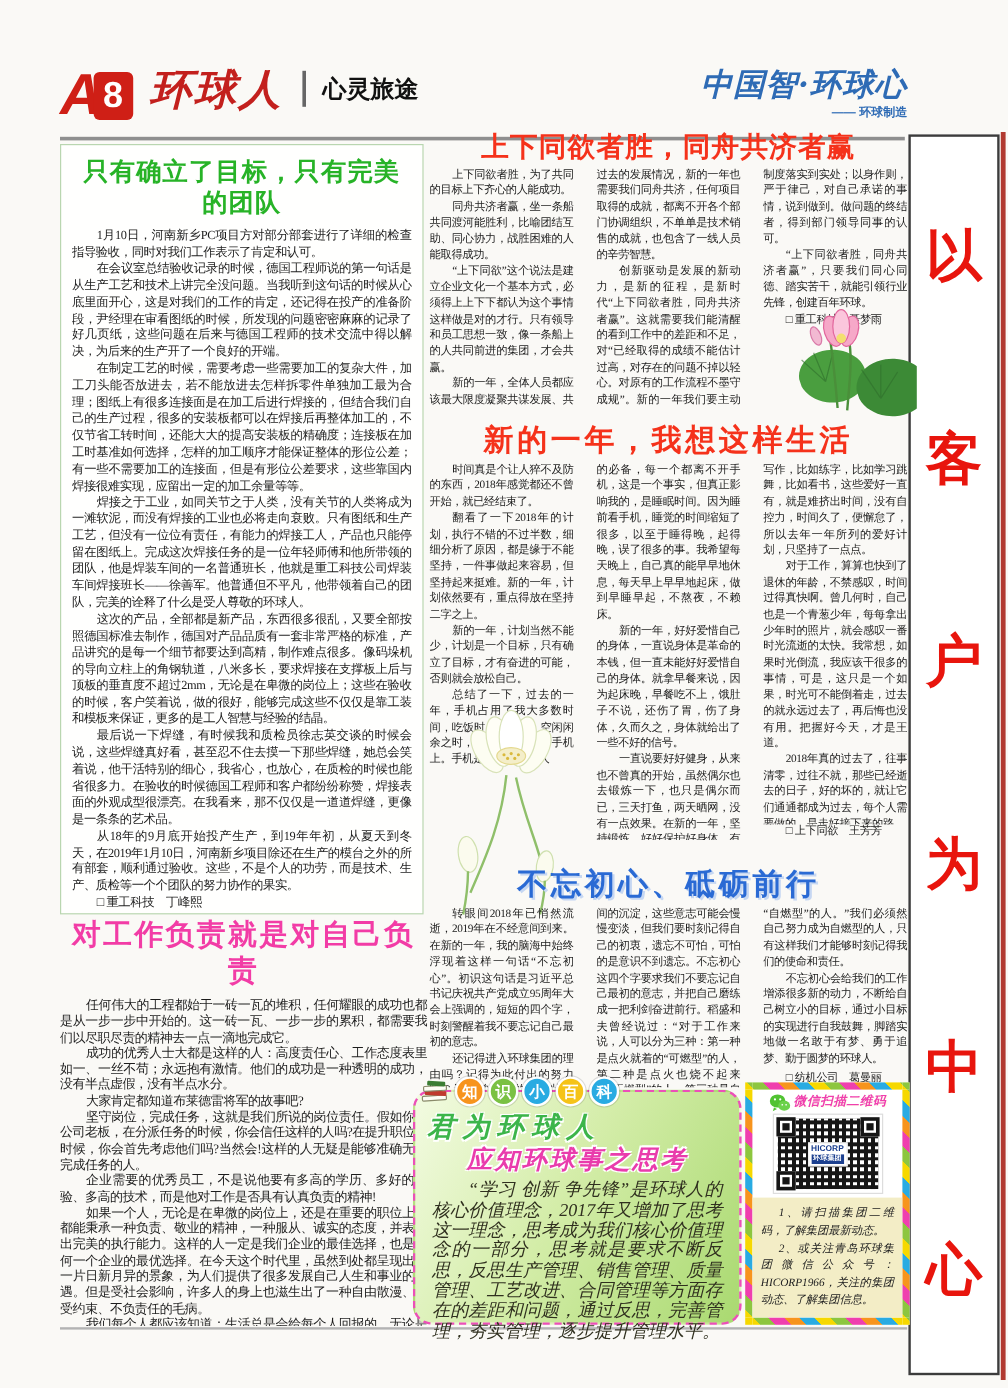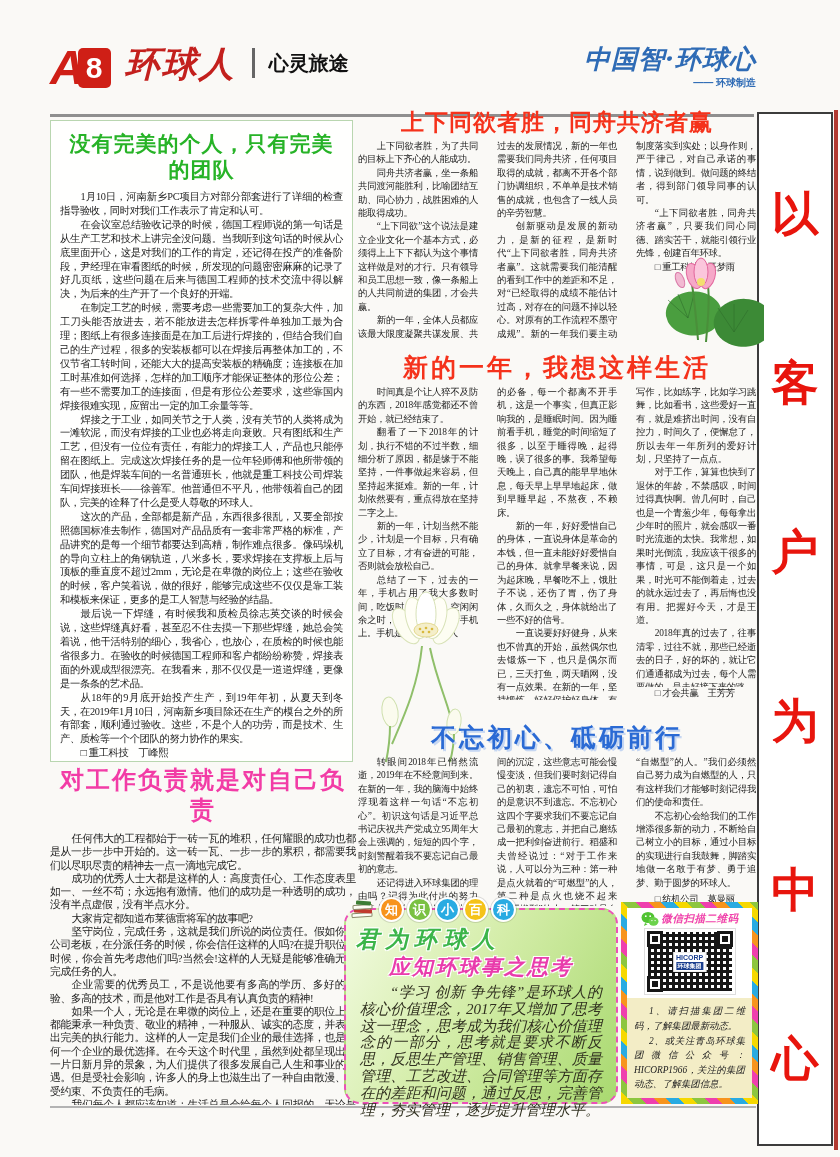--- a/index.html
+++ b/index.html
@@ -1,20 +1,20 @@
 <!DOCTYPE html>
 <html><head>
 <meta charset="utf-8">
 <style>
   html,body{margin:0;padding:0}
   body{width:840px;height:1157px;position:relative;background:#faf9f6;
        font-family:"Liberation Serif","DejaVu Serif",serif;color:#1c1c1c;overflow:hidden}
   .abs{position:absolute}
   
-  #hdr{left:50px;top:44px;width:706px;height:58px}
+  #hdr{left:50px;top:56px;width:706px;height:58px}
   .a8a{font:italic 900 48px/48px "Liberation Sans",sans-serif;color:#cf1f16}
   .a8b{display:inline-block;background:#cf1f16;color:#fff;width:33px;height:40px;border-radius:5px;
        font:900 30px/40px "Liberation Sans",sans-serif;text-align:center;margin-left:-7px;vertical-align:6px}
   .brand{font:italic 900 35px/40px "DejaVu Serif",serif;color:#c3201d;letter-spacing:2px;margin-left:10px;vertical-align:8px}
   .hdiv{display:inline-block;width:3px;height:30px;background:#666;margin:0 10px 0 12px;vertical-align:6px}
   .sect{font:900 20px/20px "Liberation Sans",sans-serif;color:#111;vertical-align:14px}
   .slog{position:absolute;right:0;top:0;text-align:right}
   .slog .s1{font:italic 900 26px/30px "DejaVu Serif",serif;color:#2e6bb5;letter-spacing:1px}
   .slog .s2{font:700 10px/14px "Liberation Sans",sans-serif;color:#2e6bb5;margin-top:2px}
   #hrule{left:50px;top:114px;width:704px;height:3px;background:#8f8f8f}
@@ -112,21 +112,21 @@
 <div id="side" class="abs">
   <span class="schar">以</span>
   <span class="schar">客</span>
   <span class="schar">户</span>
   <span class="schar">为</span>
   <span class="schar">中</span>
   <span class="schar">心</span>
 </div>
 
 <div id="art-team" class="abs art">
-  <h2 class="ttl">没有完美的个人，只有完美的团队</h2>
+  <h2 class="ttl">只有确立了目标，只有完美的团队</h2>
   <p>1月10日，河南新乡PC项目方对部分部套进行了详细的检查指导验收，同时对我们工作表示了肯定和认可。</p>
   <p>在会议室总结验收记录的时候，德国工程师说的第一句话是从生产工艺和技术上讲完全没问题。当我听到这句话的时候从心底里面开心，这是对我们的工作的肯定，还记得在投产的准备阶段，尹经理在审看图纸的时候，所发现的问题密密麻麻的记录了好几页纸，这些问题在后来与德国工程师的技术交流中得以解决，为后来的生产开了一个良好的开端。</p>
   <p>在制定工艺的时候，需要考虑一些需要加工的复杂大件，加工刀头能否放进去，若不能放进去怎样拆零件单独加工最为合理；图纸上有很多连接面是在加工后进行焊接的，但结合我们自己的生产过程，很多的安装板都可以在焊接后再整体加工的，不仅节省工转时间，还能大大的提高安装板的精确度；连接板在加工时基准如何选择，怎样的加工顺序才能保证整体的形位公差；有一些不需要加工的连接面，但是有形位公差要求，这些靠国内焊接很难实现，应留出一定的加工余量等等。</p>
   <p>焊接之于工业，如同关节之于人类，没有关节的人类将成为一滩软泥，而没有焊接的工业也必将走向衰败。只有图纸和生产工艺，但没有一位位有责任，有能力的焊接工人，产品也只能停留在图纸上。完成这次焊接任务的是一位年轻师傅和他所带领的团队，他是焊装车间的一名普通班长，他就是重工科技公司焊装车间焊接班长——徐善军。他普通但不平凡，他带领着自己的团队，完美的诠释了什么是受人尊敬的环球人。</p>
   <p>这次的产品，全部都是新产品，东西很多很乱，又要全部按照德国标准去制作，德国对产品品质有一套非常严格的标准，产品讲究的是每一个细节都要达到高精，制作难点很多。像码垛机的导向立柱上的角钢轨道，八米多长，要求焊接在支撑板上后与顶板的垂直度不超过2mm，无论是在卑微的岗位上；这些在验收的时候，客户笑着说，做的很好，能够完成这些不仅仅是靠工装和模板来保证，更多的是工人智慧与经验的结晶。</p>
   <p>最后说一下焊缝，有时候我和质检员徐志英交谈的时候会说，这些焊缝真好看，甚至忍不住去摸一下那些焊缝，她总会笑着说，他干活特别的细心，我省心，也放心，在质检的时候也能省很多力。在验收的时候德国工程师和客户都纷纷称赞，焊接表面的外观成型很漂亮。在我看来，那不仅仅是一道道焊缝，更像是一条条的艺术品。</p>
   <p>从18年的9月底开始投产生产，到19年年初，从夏天到冬天，在2019年1月10日，河南新乡项目除还在生产的模台之外的所有部套，顺利通过验收。这些，不是个人的功劳，而是技术、生产、质检等一个个团队的努力协作的果实。</p>
   <p class="sig">□  重工科技　丁峰熙</p>
 </div>
 
@@ -192,21 +192,21 @@
 
     </div>
       </div>
     <div class="col">
         <div class="flow">
       <p class="ni">写作，比如练字，比如学习跳舞，比如看书，这些爱好一直有，就是难挤出时间，没有自控力，时间久了，便懈怠了，所以去年一年所列的爱好计划，只坚持了一点点。</p>
       <p>对于工作，算算也快到了退休的年龄，不禁感叹，时间过得真快啊。曾几何时，自己也是一个青葱少年，每每拿出少年时的照片，就会感叹一番时光流逝的太快。我常想，如果时光倒流，我应该干很多的事情，可是，这只是一个如果，时光可不能倒着走，过去的就永远过去了，再后悔也没有用。把握好今天，才是王道。</p>
       <p>2018年真的过去了，往事清零，过往不就，那些已经逝去的日子，好的坏的，就让它们通通都成为过去，每个人需要做的，是走好接下来的路。</p>
 
     </div>
-      <p class="sig">□  才会共赢　王芳芳</p>
+      <p class="sig">□  上下同欲　王芳芳</p>
     </div>
   </div>
 </div>
 
 <svg id="lotus-white" class="abs" viewBox="0 0 142 184">
   <path d="M64 60 C60 100 46 130 34 158 M72 62 C80 100 92 120 96 146" stroke="#8fbf6a" stroke-width="2" fill="none"></path>
   <g>
     <ellipse cx="48" cy="40" rx="10" ry="20" fill="#fdfdf2" stroke="#d8e2b8" transform="rotate(-32 48 40)"></ellipse>
     <ellipse cx="88" cy="40" rx="10" ry="20" fill="#fdfdf2" stroke="#d8e2b8" transform="rotate(30 88 40)"></ellipse>
     <ellipse cx="58" cy="32" rx="10" ry="21" fill="#fffef6" stroke="#d8e2b8" transform="rotate(-14 58 32)"></ellipse>

